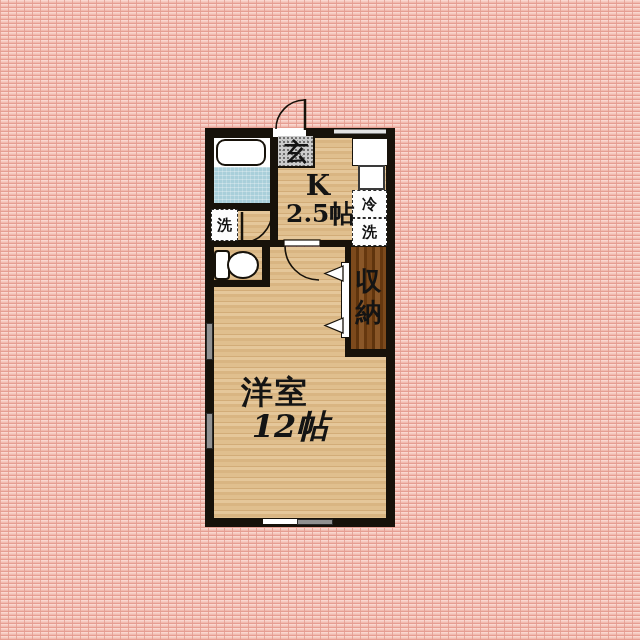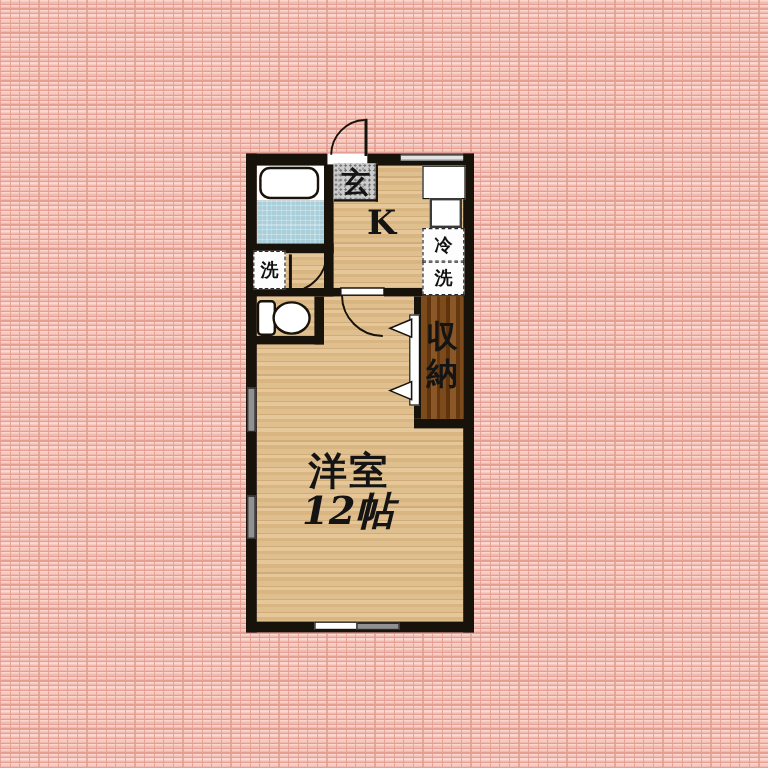--- a/index.html
+++ b/index.html
@@ -102,21 +102,22 @@
     <span>冷</span>
   </div>
   <div class="abs dashedbox" style="left:352px;top:218px;width:35px;height:28px;">
     <span>洗</span>
   </div>
   <div class="abs dashedbox" style="left:211px;top:209px;width:27px;height:32px;">
     <span>洗</span>
   </div>
 
   <div class="abs label serifed" style="left:298px;top:170px;width:40px;height:32px;font-size:28px;font-weight:bold;line-height:32px;">K</div>
-  <div class="abs label serifed" style="left:251px;top:374px;width:80px;height:36px;font-size:32px;font-weight:bold;line-height:36px;letter-spacing:2px;">洋室</div>
+  <div class="abs label serifed" style="left:286px;top:200px;width:66px;height:28px;font-size:25px;font-weight:bold;line-height:28px;">2.5帖</div>
+  <div class="abs label serifed" style="left:235px;top:374px;width:80px;height:36px;font-size:32px;font-weight:bold;line-height:36px;letter-spacing:2px;">洋室</div>
   <div class="abs label serifed" style="left:249px;top:408px;width:82px;height:36px;font-size:32px;font-weight:bold;line-height:36px;font-style:italic;">12帖</div>
 
   <svg width="640" height="640">
     <line x1="305" y1="99" x2="305" y2="130" stroke="#17120a" stroke-width="2.5"></line>
     <path d="M 304 100 A 29 29 0 0 0 276 129" fill="none" stroke="#17120a" stroke-width="1.6"></path>
 
     <line x1="242" y1="212" x2="242" y2="243" stroke="#17120a" stroke-width="2.5"></line>
     <path d="M 242 243 A 31 31 0 0 0 272 212" fill="none" stroke="#17120a" stroke-width="1.6"></path>
 
     <rect x="284" y="240" width="36" height="6" fill="#ffffff" stroke="#17120a" stroke-width="1.2"></rect>

